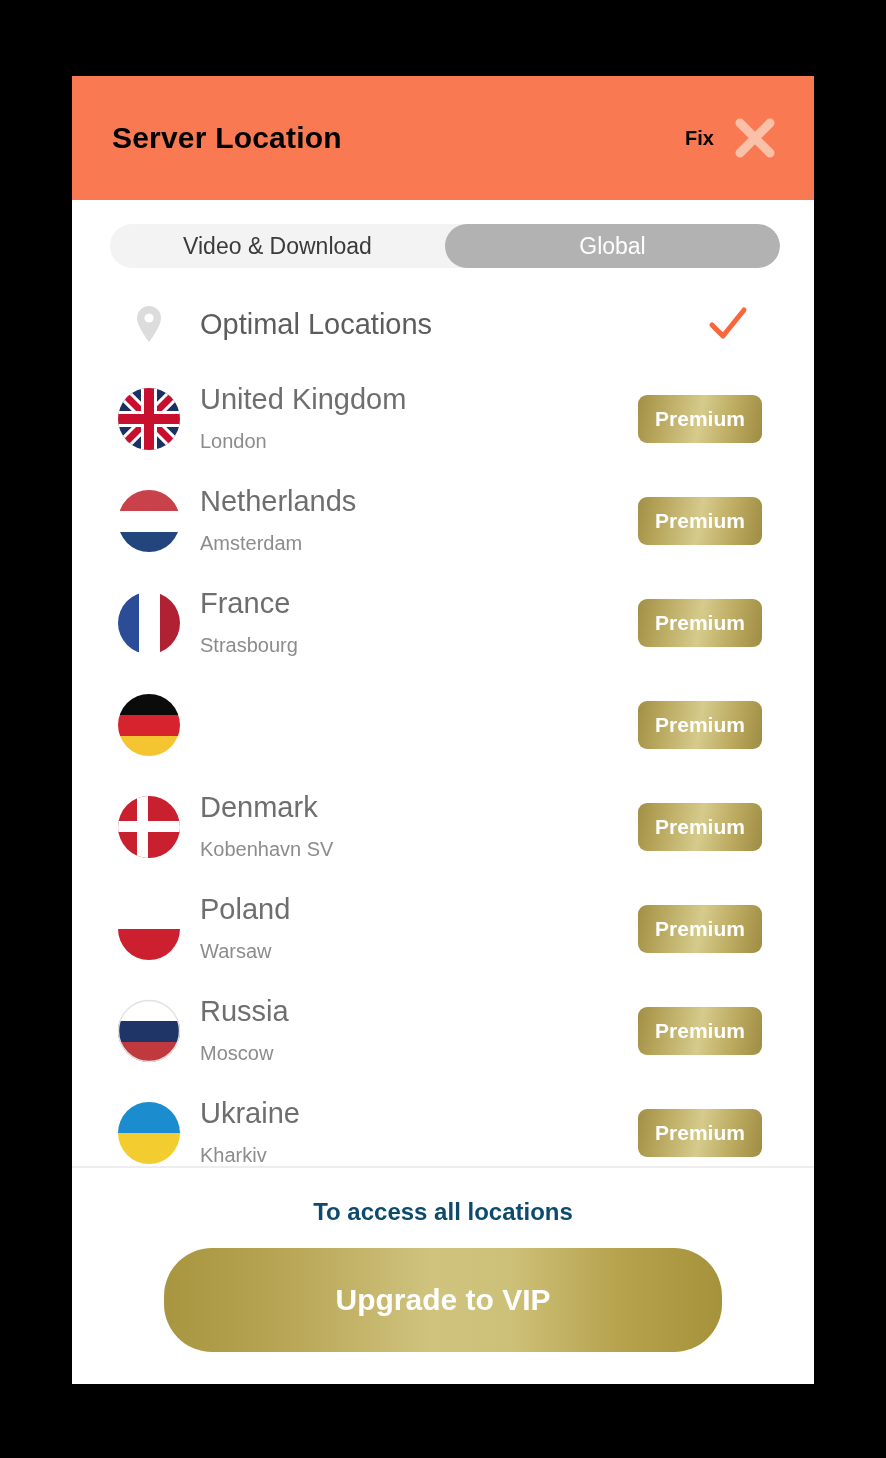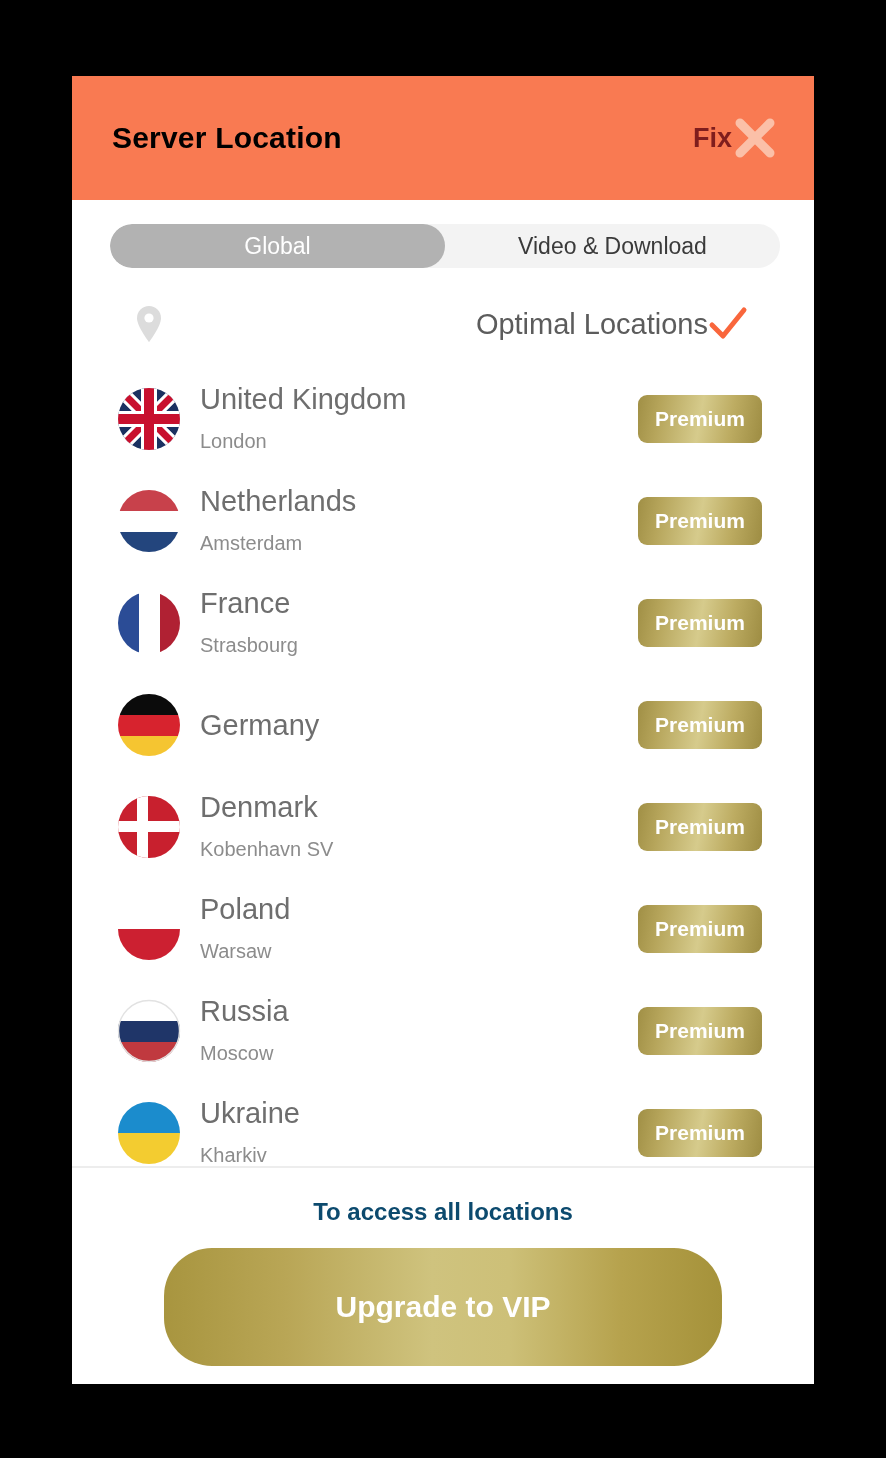--- a/index.html
+++ b/index.html
@@ -46,23 +46,24 @@
   }
   .header-title {
     color: #000000;
     font-size: 30px;
     font-weight: bold;
     letter-spacing: 0.2px;
     flex: 1 1 auto;
     white-space: nowrap;
   }
   .header-fix {
-    color: #7f1d1d;
-    font-size: 27px;
+    color: #000000;
+    font-size: 20px;
     font-weight: bold;
+    margin-right: 18px;
     white-space: nowrap;
   }
   .close-icon {
     width: 46px;
     height: 46px;
     flex: 0 0 46px;
     display: block;
   }
 
   
@@ -106,21 +107,20 @@
 
   .row {
     height: 102px;
     display: flex;
     align-items: center;
     padding: 0 24px 0 30px;
     box-sizing: border-box;
   }
   .row.optimal {
     height: 88px;
-    text-align: right;
   }
 
   .flag-cell {
     width: 94px;
     flex: 0 0 94px;
     display: flex;
     align-items: center;
     justify-content: center;
   }
   .flag {
@@ -194,21 +194,21 @@
     box-sizing: border-box;
   }
   .footer-note {
     font-size: 24px;
     font-weight: bold;
     color: #0c4a6e;
     margin-bottom: 22px;
   }
   .upgrade-btn {
     width: 558px;
-    height: 118px;
+    height: 104px;
     border-radius: 48px;
     background: linear-gradient(90deg, #a8953f 0%, #b9a656 22%, #cfc37e 48%, #cdc078 62%, #b6a24d 82%, #a5923a 100%);
     color: #ffffff;
     font-size: 30px;
     font-weight: bold;
     display: flex;
     align-items: center;
     justify-content: center;
     border: none;
     font-family: "Liberation Sans", sans-serif;
@@ -225,22 +225,22 @@
       <div class="header-title">Server Location</div>
       <div class="header-fix">Fix</div>
       <svg class="close-icon" viewBox="0 0 46 46">
         <line x1="8" y1="8" x2="38" y2="38" stroke="#fbc0a8" stroke-width="9" stroke-linecap="round"></line>
         <line x1="38" y1="8" x2="8" y2="38" stroke="#fbc0a8" stroke-width="9" stroke-linecap="round"></line>
       </svg>
     </div>
 
     <div class="tabs-wrap">
       <div class="tabs">
+        <div class="tab">Video &amp; Download</div>
         <div class="tab active">Global</div>
-        <div class="tab">Video &amp; Download</div>
       </div>
     </div>
 
     <div class="list">
       <div class="list-inner">
 
         <div class="row optimal">
           <div class="flag-cell">
             <svg class="pin-icon" viewBox="0 0 30 38">
               <path d="M15 1C8.4 1 3 6.3 3 12.9c0 8.6 12 24.1 12 24.1s12-15.5 12-24.1C27 6.3 21.6 1 15 1z" fill="#dcdcdc"></path>
@@ -332,21 +332,20 @@
                   </clipPath>
                 </defs>
               <g clip-path="url(#dec)">
                 <rect width="64" height="22" y="0" fill="#0b0b0b"></rect>
                 <rect width="64" height="21" y="22" fill="#d7232e"></rect>
                 <rect width="64" height="21" y="43" fill="#f5c531"></rect>
               </g>
             </svg>
           </div>
           <div class="row-text">
-            <div class="row-name">Germany</div>
           </div>
           <div class="badge">Premium</div>
         </div>
 
         <div class="row">
           <div class="flag-cell">
             <svg class="flag" viewBox="0 0 64 64">
               <defs>
                   <clipPath id="dkc">
                     <circle cx="32" cy="32" r="31"></circle>

